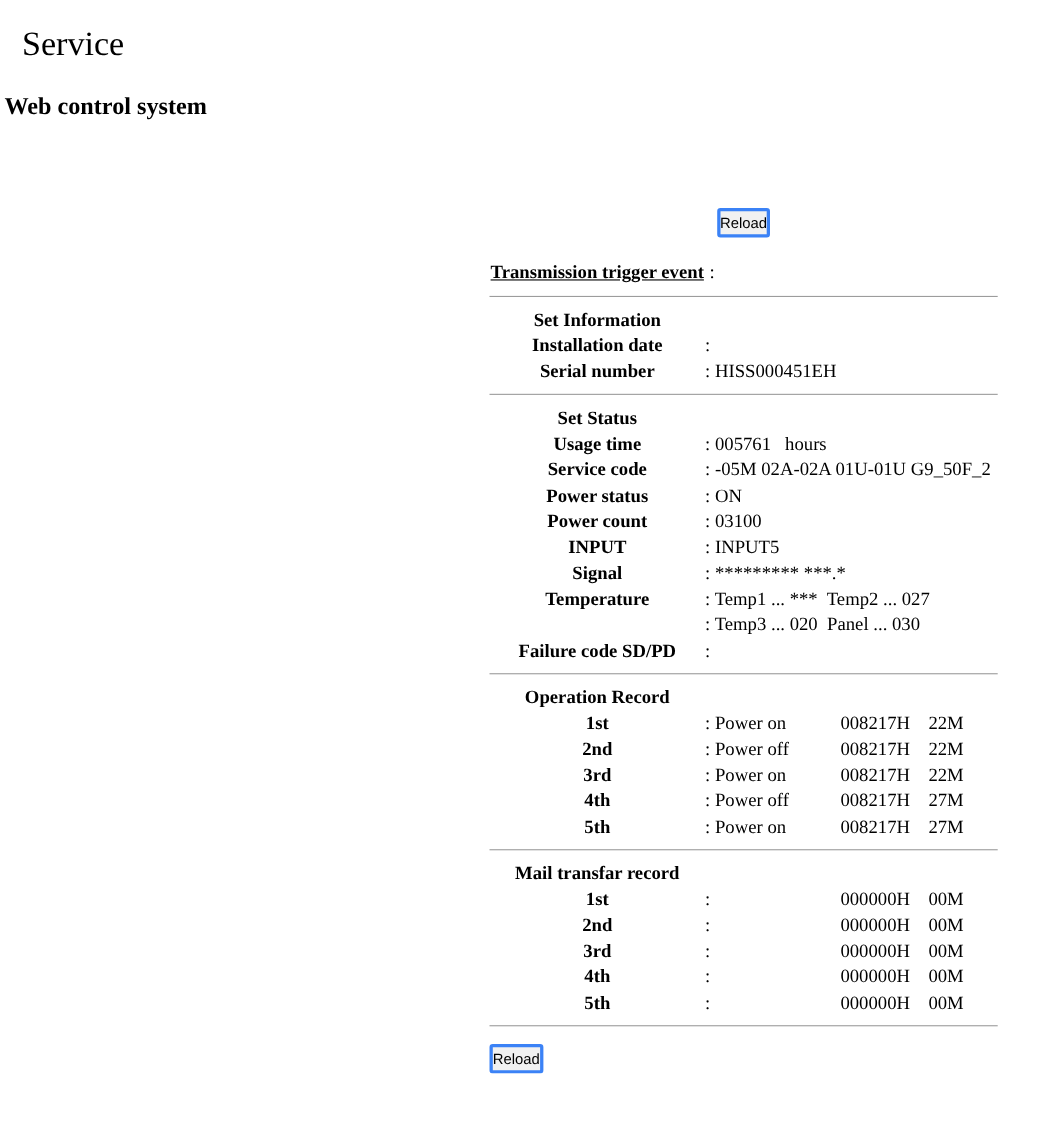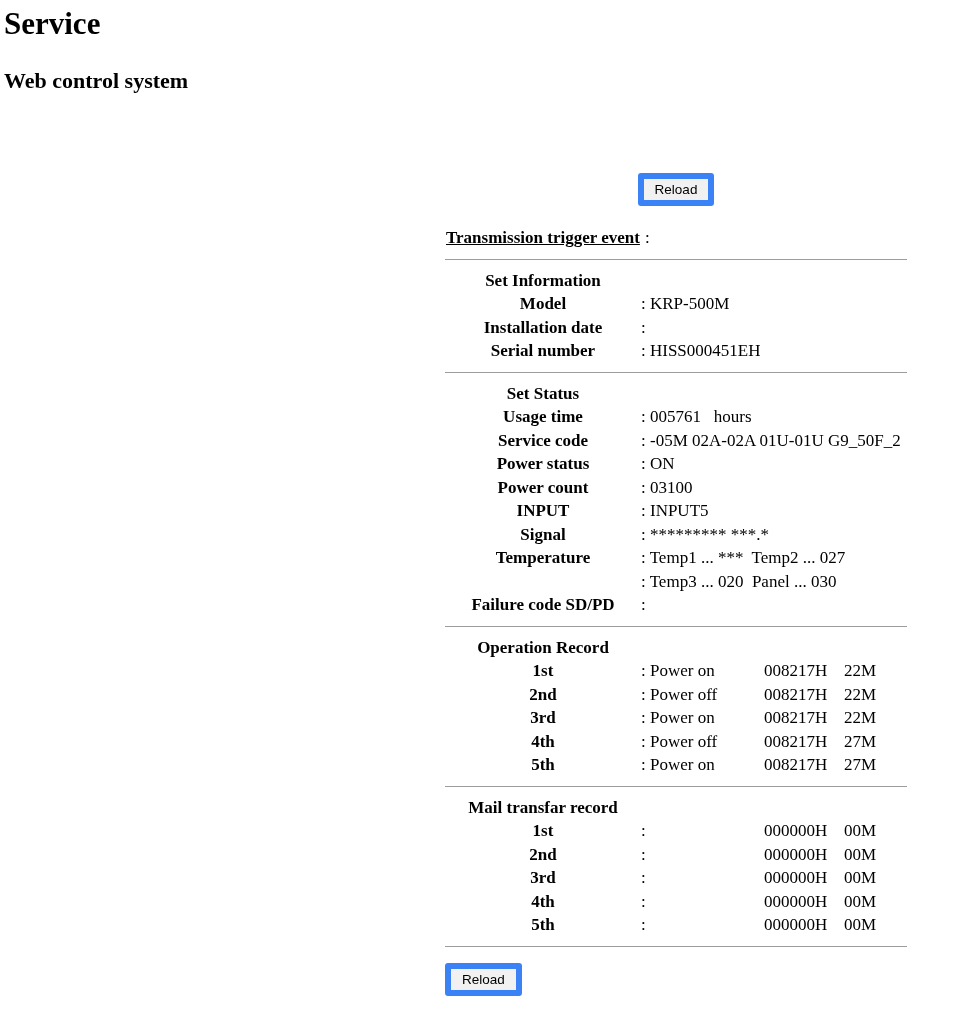--- a/index.html
+++ b/index.html
@@ -5,45 +5,45 @@
   * { box-sizing: border-box; }
   html, body { background: #ffffff; }
   body {
     margin: 6px 8px 8px 4px;
     width: 952px;
     color: #000000;
     font-family: "Liberation Serif", "DejaVu Serif", serif;
   }
   h1.page-title {
     font-size: 31px;
-    font-weight: bold;
-    margin: 0;
+    font-weight: normal;
+    margin: 16px;
     line-height: 1.15;
   }
   h2.page-subtitle {
     font-size: 22px;
     font-weight: bold;
     margin: 27px 0 0 0;
     line-height: 1.1;
   }
   .content {
     margin-left: 441px;
     margin-top: 80px;
     width: 462px;
   }
   .top-form { text-align: center; margin: 0 0 22px 0; }
   .bottom-form { text-align: left; margin: 16px 0 0 0; }
   button.reload-btn {
     font-family: "Liberation Sans", "DejaVu Sans", sans-serif;
     font-size: 13.5px;
     color: #000;
     background: #f1f1f1;
-    border: 6px solid #3b82f6;
+    border: 3px solid #3b82f6;
     border-radius: 3px;
-    padding: 3px 11px;
+    padding: 3px 0;
     cursor: pointer;
   }
   .trigger-line {
     margin: 0 0 11px 1px;
     font-size: 17px;
   }
   .trigger-line .t-label { font-weight: bold; text-decoration: underline; }
   .trigger-line .t-colon { font-weight: normal; margin-left: 5px; }
   hr.separator {
     border: none;
@@ -93,24 +93,20 @@
           <col style="width: 123px;">
           <col style="width: 80px;">
           <col>
         </colgroup>
         <tbody>
           <tr>
             <td class="sec-header">Set Information</td>
             <td colspan="3"></td>
           </tr>
           <tr>
-            <td class="c-label">Model</td>
-            <td class="c-value" colspan="3">: KRP-500M</td>
-          </tr>
-          <tr>
             <td class="c-label">Installation date</td>
             <td class="c-value" colspan="3">:</td>
           </tr>
           <tr>
             <td class="c-label">Serial number</td>
             <td class="c-value" colspan="3">: HISS000451EH</td>
           </tr>
         </tbody>
       </table>
       <hr class="separator">

